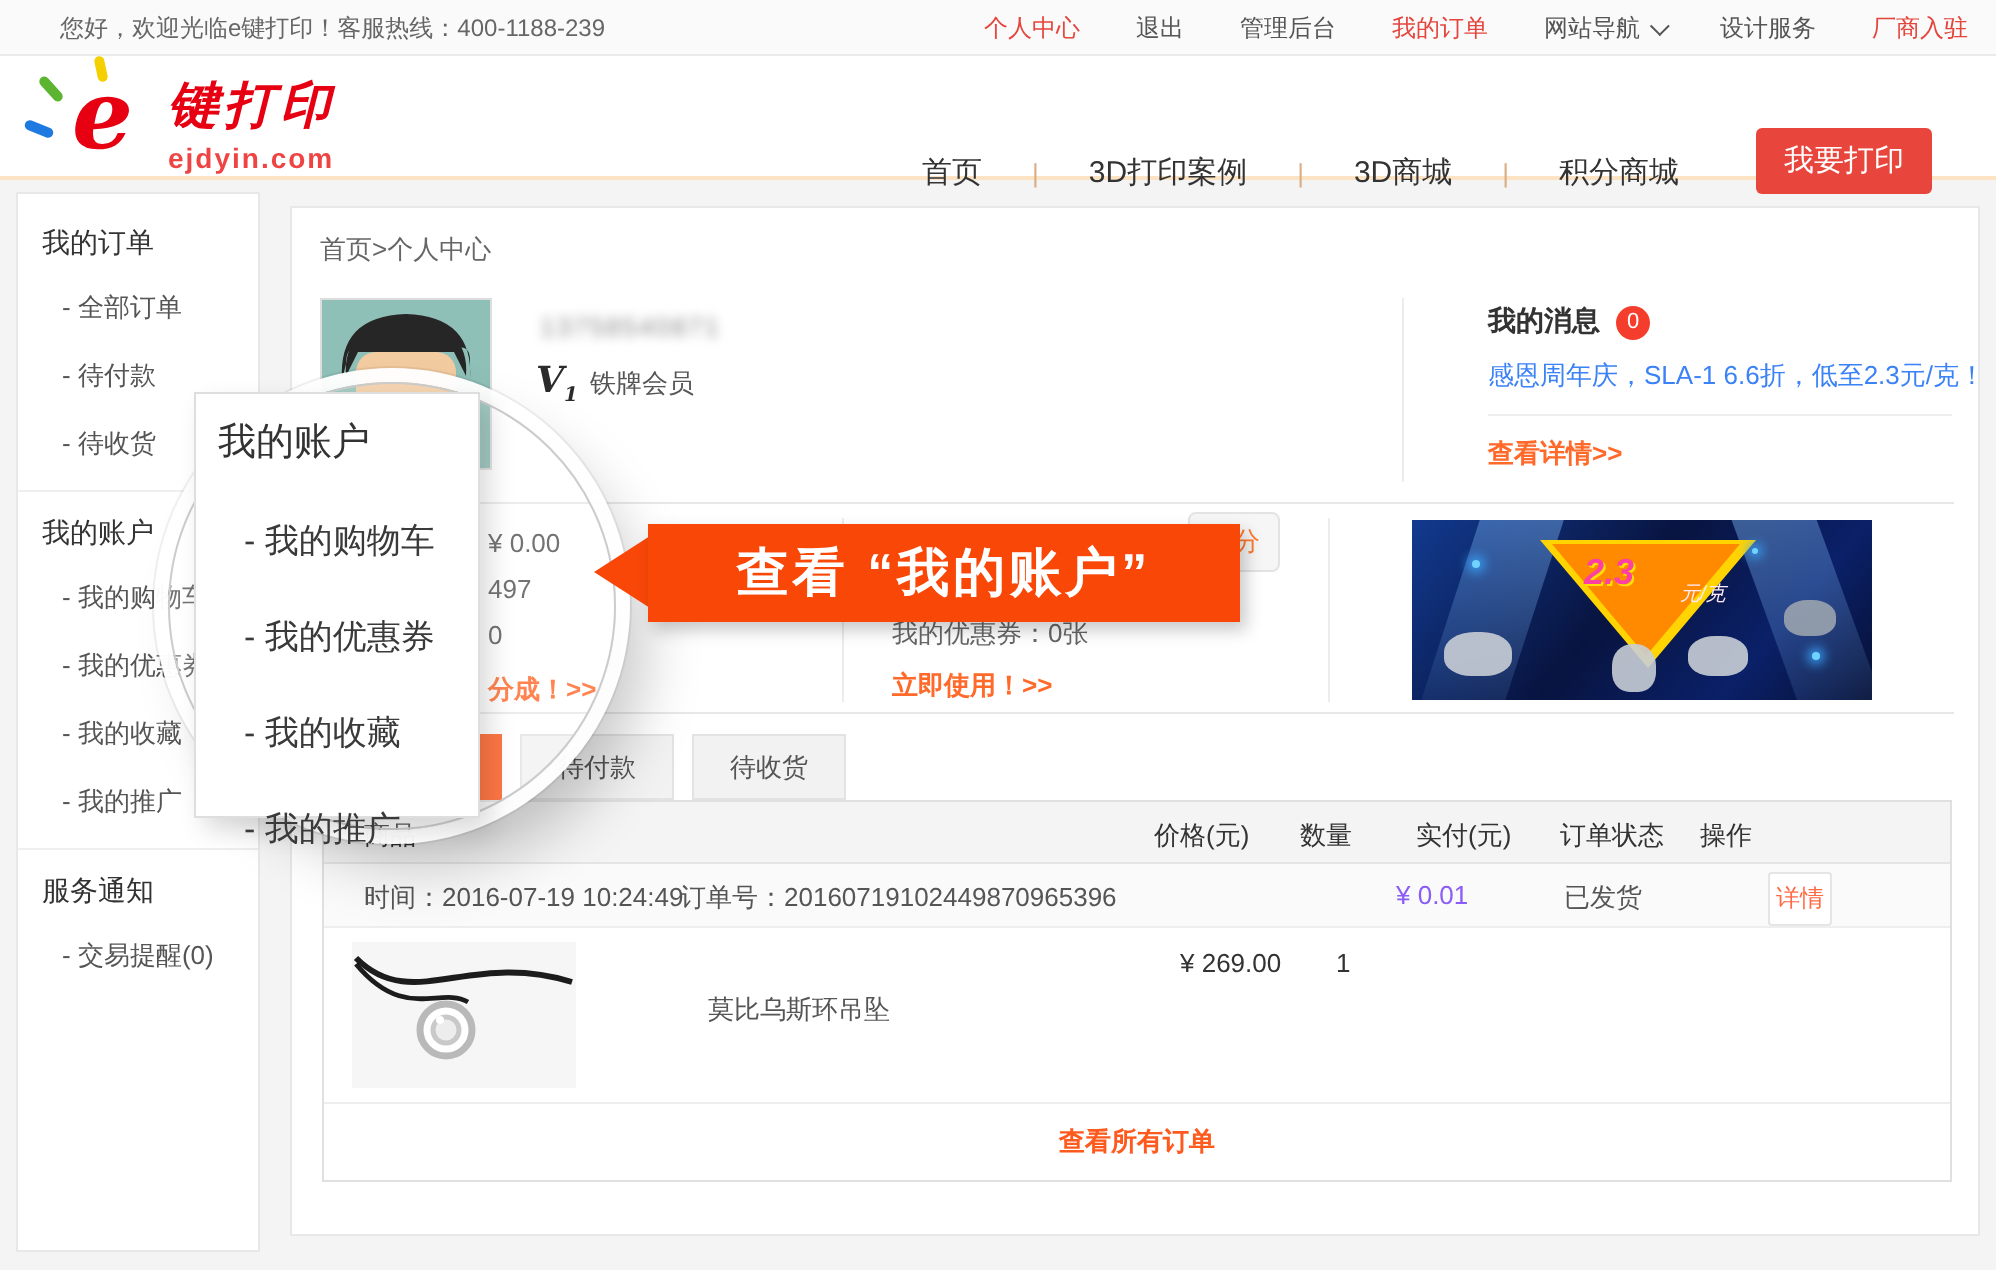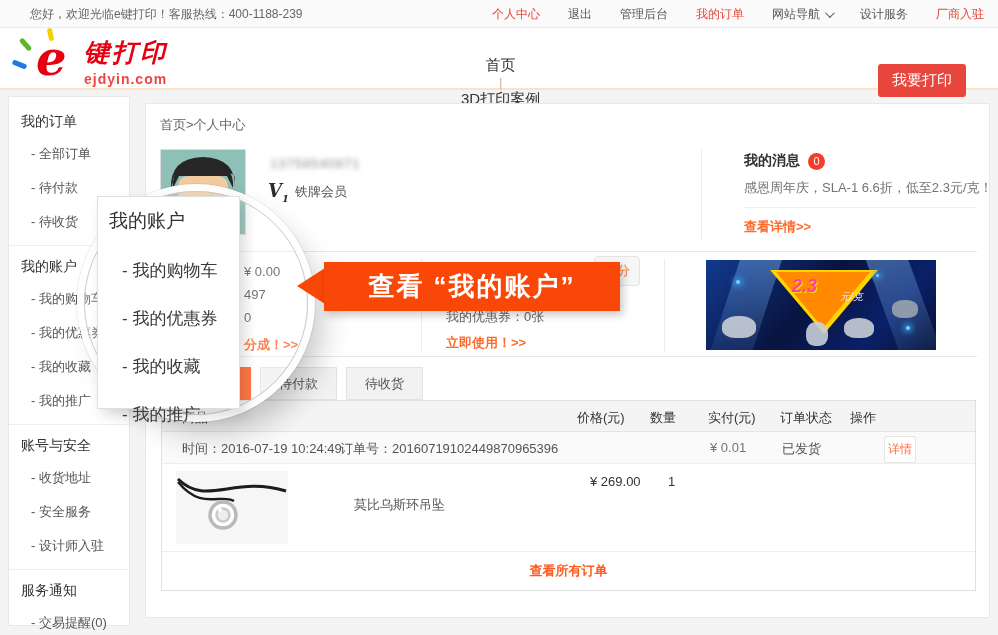--- a/index.html
+++ b/index.html
@@ -25,21 +25,21 @@
             font-weight:bold; font-size:48px; color:#e60012; line-height:1.1; }
   .dash { position:absolute; border-radius:3px; }
   .dash-green  { width:15px; height:5px; background:#5cb531; left:-4px; top:6px;  transform:rotate(48deg); }
   .dash-yellow { width:13px; height:5px; background:#f5d000; left:22px; top:-4px; transform:rotate(78deg); }
   .dash-blue   { width:15px; height:5px; background:#1e7ae0; left:-10px; top:26px; transform:rotate(22deg); }
   .logo-text { margin-left:4px; }
   .logo-brand { font-family:"DejaVu Serif",serif; font-style:italic; font-weight:bold;
                 font-size:25px; color:#e60012; letter-spacing:3px; }
   .logo-domain { font-size:14px; font-weight:bold; color:#ef4444; margin-top:2px; letter-spacing:1px; }
 
-  .main-nav { position:absolute; left:436px; top:28px; height:60px; display:flex; align-items:center;flex-direction:column; }
+  .main-nav { position:absolute; left:436px; top:28px; height:60px; display:flex; align-items:center; }
   .main-nav .nav-item { font-size:15px; color:#333; padding:0 25px; cursor:pointer; white-space:nowrap; }
   .main-nav .pipe { color:#dcae85; font-size:13px; }
   .cta-btn { position:absolute; left:878px; top:36px; width:88px; height:33px; background:#e8453c;
              color:#fff; font-size:15px; border:none; border-radius:3px; cursor:pointer; }
 
   
   .sidebar { position:absolute; left:8px; top:96px; width:122px; height:530px; background:#fff;
              border:1px solid #e8e8e8; padding-top:4px; }
   .sb-section { border-top:1px solid #efefef; padding:4px 0 6px 0; }
   .sb-section:first-child { border-top:none; }
@@ -59,21 +59,21 @@
   .v-icon sub { font-size:10px; }
 
   .vdiv { position:absolute; width:1px; background:#ececec; }
   .hdiv { position:absolute; height:1px; background:#e8e8e8; }
 
   .messages { position:absolute; left:598px; top:48px; width:235px; }
   .msg-title-row { display:flex; align-items:center; gap:8px; }
   .msg-title { font-size:14px; font-weight:bold; color:#333; }
   .msg-badge { width:17px; height:17px; border-radius:50%; background:#f43d2c; color:#fff;
                font-size:11px; display:flex; align-items:center; justify-content:center; }
-  .msg-text { margin-top:9px; font-size:13px; color:#737373; white-space:nowrap; }
+  .msg-text { margin-top:9px; font-size:13px; color:#3b82f6; white-space:nowrap; }
   .msg-sep { margin-top:10px; height:1px; background:#eee; width:232px; }
   .msg-link { margin-top:10px; font-size:13px; color:#ff6a2b; font-weight:bold; cursor:pointer; }
 
   
   .sum-frag { position:absolute; left:98px; top:156px; font-size:13px; color:#555; line-height:23px; }
   .sum-frag .frag-link { color:#ff6a2b; font-weight:bold; margin-top:4px; }
   .points-badge { position:absolute; left:448px; top:152px; width:46px; height:30px; background:#f6f6f6;
                   border:1px solid #e3e3e3; border-radius:4px; font-size:13px; color:#ff7a30;
                   display:flex; align-items:center; justify-content:flex-end; padding-right:9px; }
   .coupon-label { position:absolute; left:300px; top:204px; font-size:13px; color:#666; }
@@ -108,21 +108,21 @@
                  border:1px solid #e0e0e0; background:#fff; }
   .thead { position:relative; height:31px; background:#f4f4f4; border-bottom:1px solid #e5e5e5;
            font-size:13px; color:#333; }
   .thead span { position:absolute; top:8px; }
   .th-product { left:20px; }  .th-price { left:415px; } .th-qty { left:488px; }
   .th-paid { left:546px; }    .th-status { left:618px; } .th-op { left:688px; }
 
   .order-meta { position:relative; height:32px; background:#fafafa; border-bottom:1px solid #eee;
                 font-size:13px; color:#555; }
   .order-meta span { position:absolute; top:8px; }
-  .om-time { left:20px; }  .om-no { left:178px; } .om-paid { left:548px; color:#737373; }
+  .om-time { left:20px; }  .om-no { left:178px; } .om-paid { left:536px; color:#8b5cf6; }
   .om-status { left:620px; }
   .detail-btn { position:absolute; left:722px; top:4px; padding:4px 3px; background:#fff;
                 border:1px solid #e5e5e5; color:#ff6a45; font-size:12px; border-radius:2px; cursor:pointer; }
 
   .prod-row { position:relative; height:88px; border-bottom:1px solid #eee; }
   .prod-img { position:absolute; left:14px; top:7px; width:112px; height:73px; background:#f6f6f6; cursor:pointer; }
   .prod-name { position:absolute; left:192px; top:32px; font-size:13px; color:#555; cursor:pointer; }
   .prod-price { position:absolute; left:428px; top:10px; font-size:13px; color:#333; }
   .prod-qty   { position:absolute; left:506px; top:10px; font-size:13px; color:#333; }
 
@@ -200,26 +200,20 @@
       <div class="sb-item">- 全部订单</div>
       <div class="sb-item">- 待付款</div>
       <div class="sb-item">- 待收货</div>
     </div>
     <div class="sb-section">
       <div class="sb-title">我的账户</div>
       <div class="sb-item">- 我的购物车</div>
       <div class="sb-item">- 我的优惠券</div>
       <div class="sb-item">- 我的收藏</div>
       <div class="sb-item">- 我的推广</div>
-    </div>
-    <div class="sb-section">
-      <div class="sb-title">账号与安全</div>
-      <div class="sb-item">- 收货地址</div>
-      <div class="sb-item">- 安全服务</div>
-      <div class="sb-item">- 设计师入驻</div>
     </div>
     <div class="sb-section">
       <div class="sb-title">服务通知</div>
       <div class="sb-item">- 交易提醒(0)</div>
 
     </div>
   </div>
 
   <div class="content">
     <div class="breadcrumb">首页&gt;个人中心</div>

